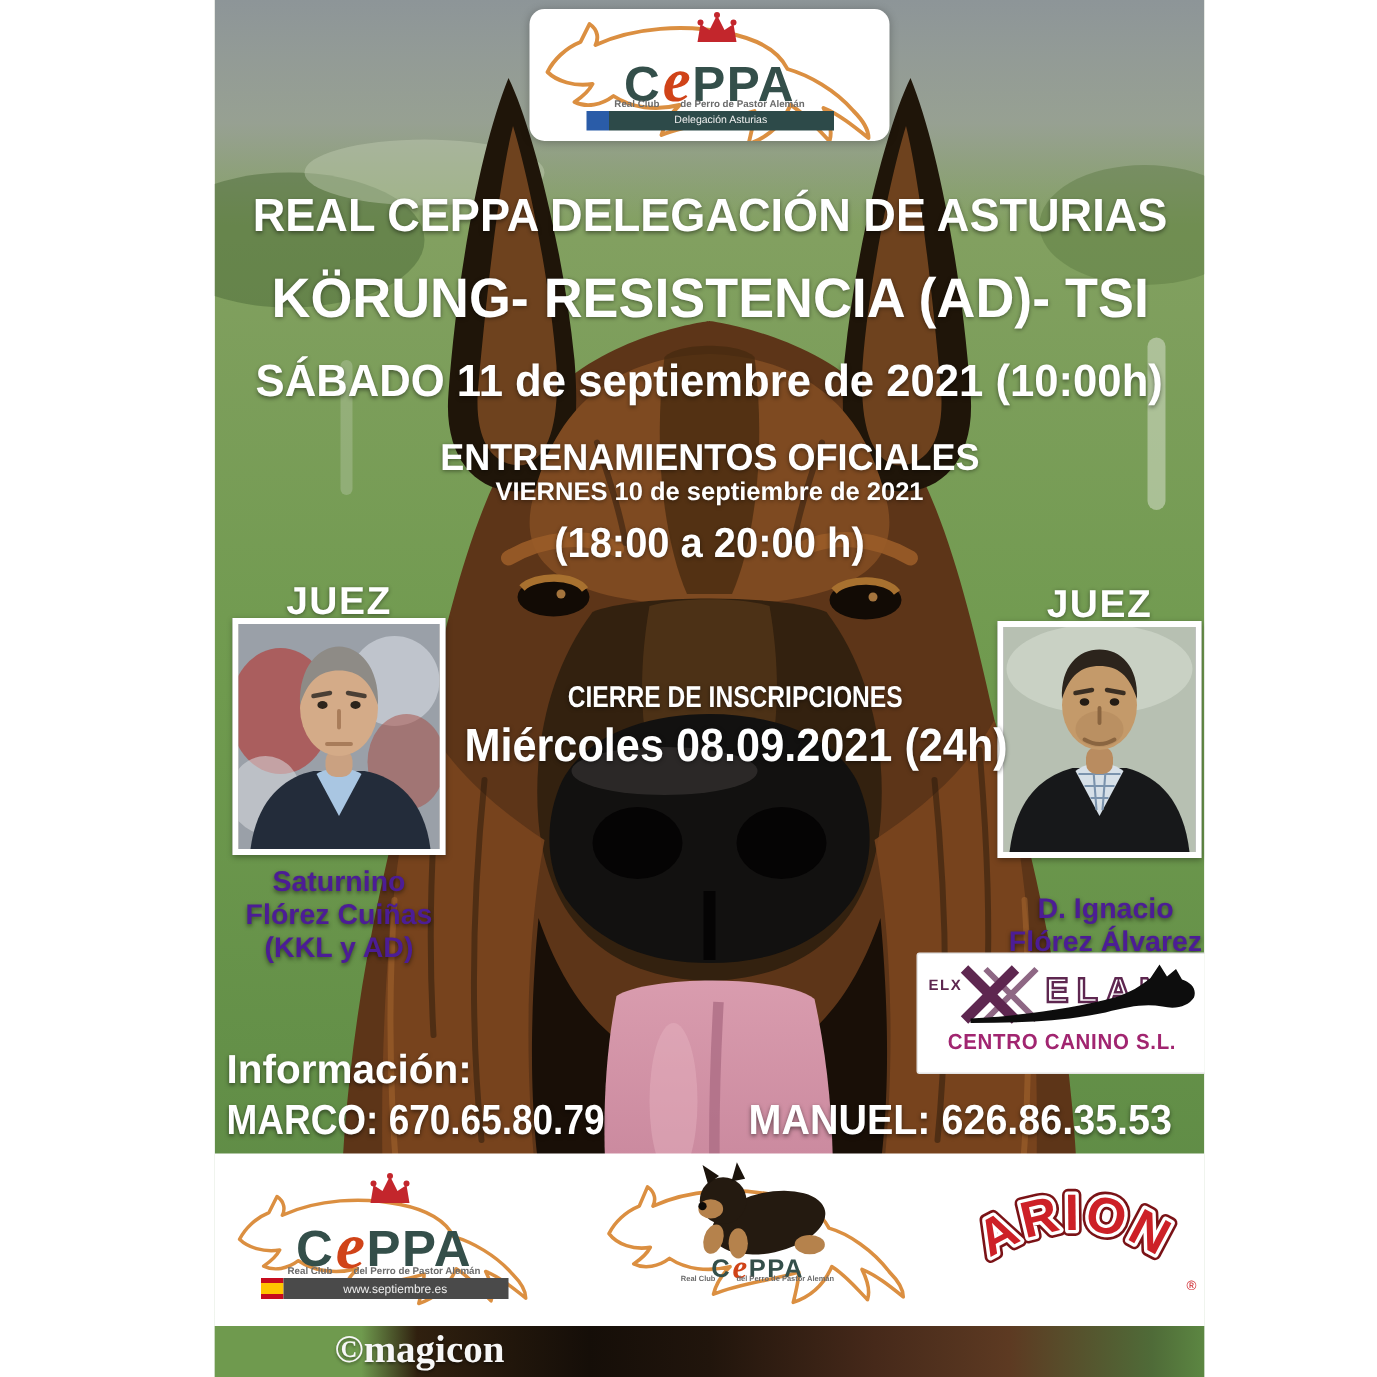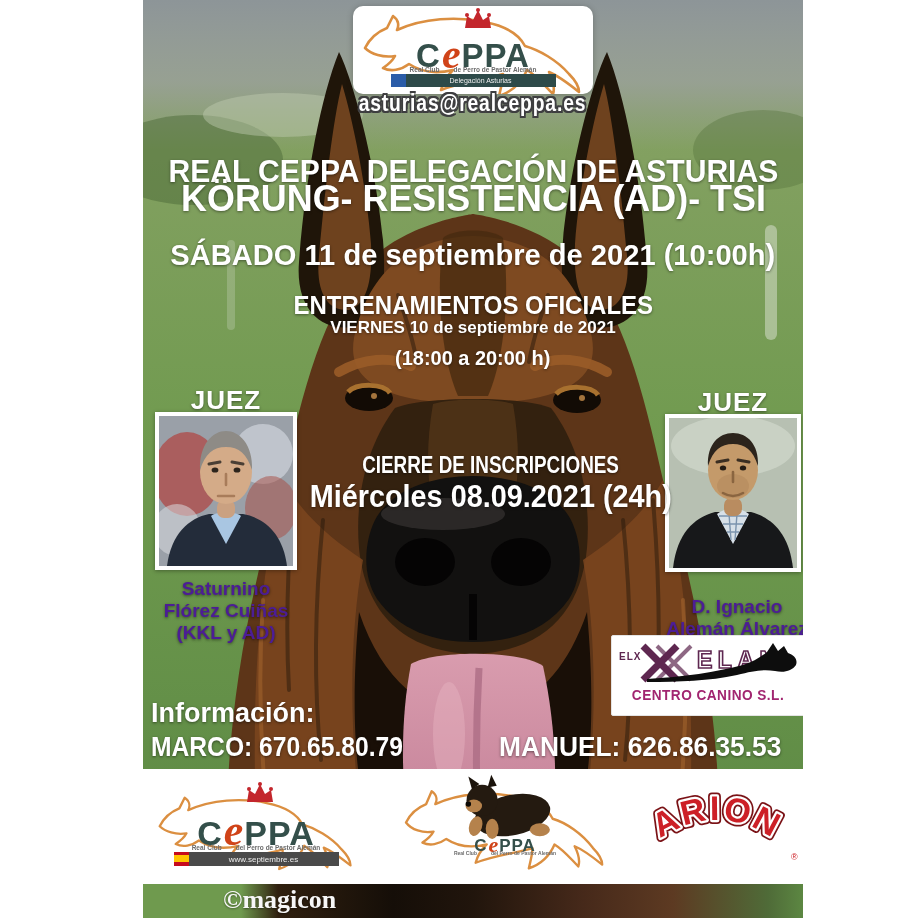--- a/index.html
+++ b/index.html
@@ -11,44 +11,44 @@
 
   
   .wline{left:0;width:660px;text-align:center;color:#fff;font-weight:bold;
          text-shadow:0 1px 3px rgba(0,0,0,.45);white-space:nowrap;}
   .fit{display:inline-block;white-space:nowrap;transform:scaleX(var(--sx,1));transform-origin:50% 50%;}
   .fit-l{display:inline-block;white-space:nowrap;transform:scaleX(var(--sx,1));transform-origin:0 50%;}
 
   .email{top:90px;font-size:23px;letter-spacing:1px;}
   .email .fit{--sx:.84;text-shadow:2px 2px 0 #3e3e40,-2px 2px 0 #3e3e40,2px -2px 0 #3e3e40,
               -2px -2px 0 #3e3e40,0 2px 0 #3e3e40,0 -2px 0 #3e3e40;}
-  .title{top:126px;font-size:31px;margin-top:28px;}  .title .fit{--sx:.97;}
+  .title{top:126px;font-size:31px;}  .title .fit{--sx:.97;}
   .event{top:178px;font-size:37px;}  .event .fit{--sx:.97;}
   .dateline{top:238px;font-size:30px;} .dateline .fit{--sx:.97;}
   .t1{top:291px;font-size:25px;} .t1 .fit{--sx:.96;}
   .t2{top:318px;font-size:17px;}
-  .t3{top:346px;font-size:21px;} .t3 .fit{--sx:.95;}
+  .t3{top:346px;font-size:28px;} .t3 .fit{--sx:.95;}
 
   .juez{color:#fff;font-weight:bold;font-size:26px;text-align:center;letter-spacing:1px;
         text-shadow:0 1px 3px rgba(0,0,0,.45);}
   .juez-l{left:12px;width:142px;top:385px;}
   .juez-r{left:520px;width:140px;top:387px;}
   .photo{border:4px solid #ffffff;box-shadow:0 1px 4px rgba(0,0,0,.35);background:#888;}
   .photo-l{left:12px;top:412px;width:134px;height:150px;}
   .photo-r{left:522px;top:414px;width:128px;height:150px;}
   .photo svg{display:block;width:100%;height:100%;}
 
   .names{color:#4c1d95;font-weight:bold;font-size:19px;line-height:22px;text-align:center;
          text-shadow:0 1px 3px rgba(0,0,0,.5);}
   .names-l{left:-8px;width:182px;top:578px;}
   .names-r{left:499px;width:190px;top:596px;}
 
   .cierre{left:150px;width:395px;top:450px;text-align:center;color:#fff;font-weight:bold;
           text-shadow:0 1px 3px rgba(0,0,0,.5);}
-  .cierre .l1{font-size:23px;line-height:30px;} .cierre .l1 .fit{--sx:.82;}
+  .cierre .l1{font-size:20px;line-height:30px;} .cierre .l1 .fit{--sx:.82;}
   .cierre .l2{font-size:31px;line-height:33px;} .cierre .l2 .fit{--sx:.93;}
 
   .elan-box{left:468px;top:635px;width:192px;height:79px;background:#fff;border:1px solid #e4e4e4;
             border-radius:2px;text-align:center;}
   .elan-sub{display:block;margin-top:1px;font-size:14.5px;font-weight:bold;letter-spacing:.5px;
             color:#a12570;white-space:nowrap;transform:scaleX(.94);transform-origin:50% 50%;}
 
   .infolabel{left:8px;top:698px;font-size:27px;font-weight:bold;color:#fff;
              text-shadow:0 1px 3px rgba(0,0,0,.5);text-align:center;}
   .phone{top:731px;font-size:28px;font-weight:bold;color:#fff;text-shadow:0 1px 3px rgba(0,0,0,.5);}
@@ -216,21 +216,20 @@
     <div class="subs">
       <span>Real Club</span>
       <span>de Perro de Pastor Alemán</span>
     </div>
     <div class="barrow">
       <span class="flag"></span>
       <span class="bar">Delegación Asturias</span>
     </div>
   </div>
 
-  <div class="wline email"><span class="fit">asturias@realceppa.es</span></div>
   <div class="wline title"><span class="fit">REAL CEPPA DELEGACIÓN DE ASTURIAS</span></div>
   <div class="wline event"><span class="fit">KÖRUNG- RESISTENCIA (AD)- TSI</span></div>
   <div class="wline dateline"><span class="fit">SÁBADO 11 de septiembre de 2021 (10:00h)</span></div>
   <div class="wline t1"><span class="fit">ENTRENAMIENTOS OFICIALES</span></div>
   <div class="wline t2"><span class="fit">VIERNES 10 de septiembre de 2021</span></div>
   <div class="wline t3"><span class="fit">(18:00 a 20:00 h)</span></div>
 
   <div class="juez juez-l">JUEZ</div>
   <div class="juez juez-r">JUEZ</div>
 
@@ -275,21 +274,21 @@
     <div class="l2"><span class="fit">Miércoles 08.09.2021 (24h)</span></div>
   </div>
 
   <div class="names names-l">
     <div>Saturnino</div>
     <div>Flórez Cuiñas</div>
     <div>(KKL y AD)</div>
   </div>
   <div class="names names-r">
     <div>D. Ignacio</div>
-    <div>Alemán Álvarez</div>
+    <div>Flórez Álvarez</div>
   </div>
 
   <div class="elan-box">
     <svg width="182" height="46" viewBox="0 0 182 46" style="display:block;margin:4px auto 0;">
       <text x="2" y="20" font-size="10" font-weight="bold" letter-spacing="1" fill="#5e2750">ELX</text>
       <path d="M26,6 L60,40 M60,6 L26,40" stroke="#5e2750" stroke-width="7"></path>
       <path d="M40,6 L74,40 M74,6 L40,40" stroke="#5e2750" stroke-width="4" opacity=".7"></path>
       <text x="80" y="28" font-size="23" font-weight="bold" letter-spacing="5.5" fill="none" stroke="#5e2750" stroke-width="1.6">ELAN</text>
       <path d="M150,12 L156,3 L161,11 L167,6 L171,13 C177,15 181,19 179,25 C175,31 167,33 158,31 C146,29 136,31 120,35 C92,41 62,42 30,42 L30,39 C66,37 100,32 126,25 C136,22 144,17 150,12 Z" fill="#0d0d0d"></path>
     </svg>

